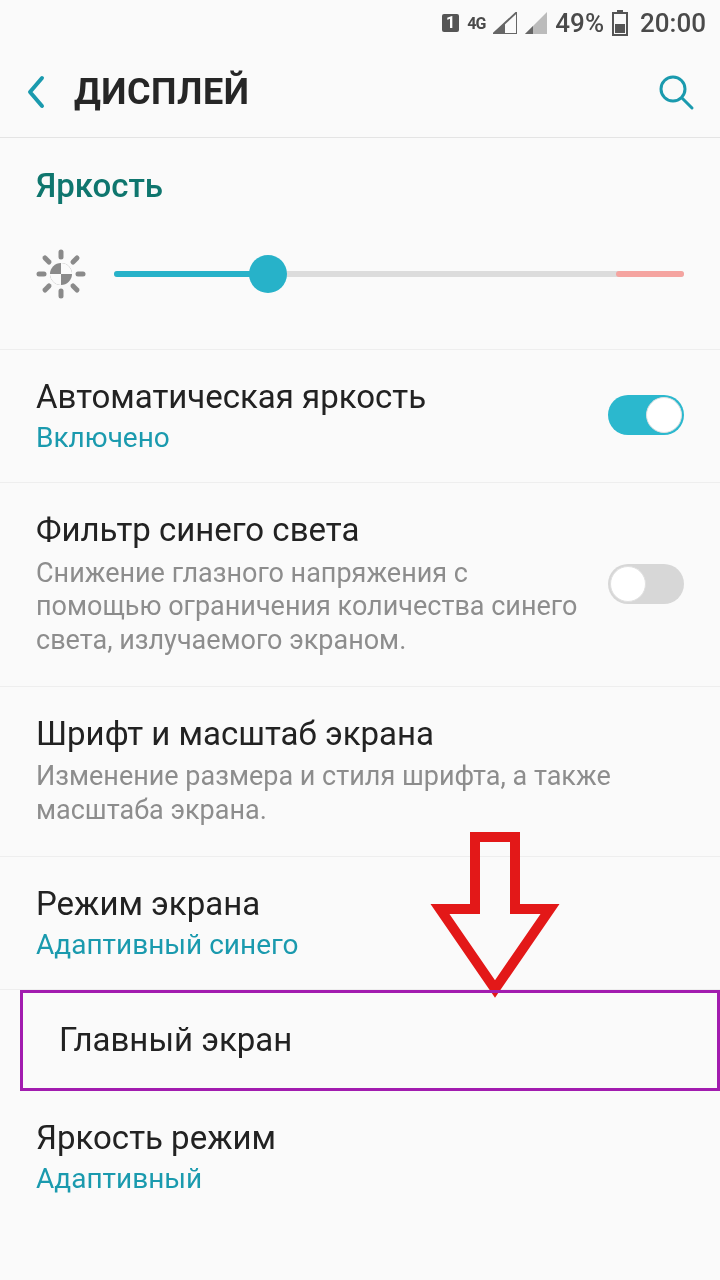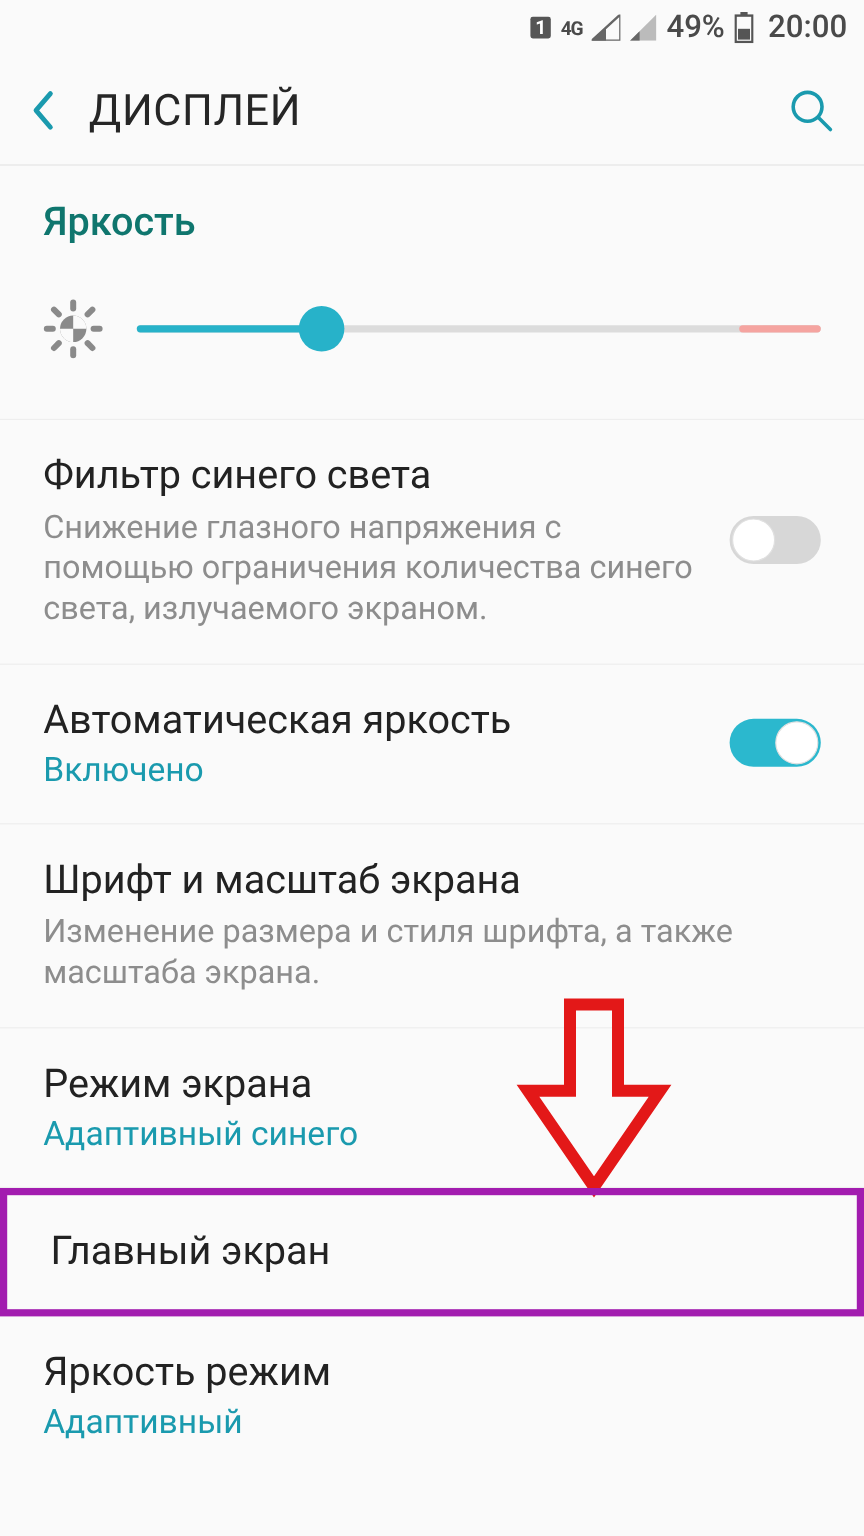--- a/index.html
+++ b/index.html
@@ -37,21 +37,21 @@
     display: flex;
     align-items: center;
     padding: 0 24px;
     border-bottom: 1px solid #e4e4e4;
     background: #fafafa;
   }
   .app-bar .back { width: 40px; display:flex; align-items:center; }
   .app-bar .title {
     flex: 1;
     font-size: 36px;
-    font-weight: 400;
+    font-weight: 700;
     letter-spacing: 0.5px;
     color: #262626;
     padding-left: 10px;
   }
   .app-bar .search { width: 48px; display:flex; justify-content:flex-end; }
   .list { }
   .section-label {
     font-size: 33px;
     font-weight: 500;
     color: #0f766e;
@@ -123,21 +123,22 @@
     position: absolute;
     top: 2px;
     width: 36px; height: 36px;
     border-radius: 50%;
     background: #fff;
     border: 1px solid #e0e0e0;
   }
   .toggle.on .knob { right: 2px; }
   .toggle.off .knob { left: 2px; }
   .highlight-box {
-    border: 6px solid #a21caf;
+    border: 3px solid #a21caf;
+    margin-left: 20px;
   }
   .arrow-overlay {
     position: absolute;
     pointer-events: none;
   }
 </style>
 </head>
 <body>
 
 <div class="status-bar">
@@ -196,40 +197,40 @@
     </svg>
     <div class="slider-track">
       <div class="hot-end" style="width:12%"></div>
       <div class="fill" style="width:27%"></div>
       <div class="slider-thumb" style="left:27%"></div>
     </div>
   </div>
 
   <div class="item">
     <div class="texts">
+      <div class="item-title">Автоматическая яркость</div>
+      <div class="item-sub-accent">Включено</div>
+    </div>
+    <div class="toggle on">
+      <div class="knob"></div>
+    </div>
+  </div>
+
+  <div class="item">
+    <div class="texts">
       <div class="item-title">Фильтр синего света</div>
       <div class="item-sub-gray">Снижение глазного напряжения с помощью ограничения количества синего света, излучаемого экраном.</div>
     </div>
     <div class="toggle off">
       <div class="knob"></div>
     </div>
   </div>
 
   <div class="item">
     <div class="texts">
-      <div class="item-title">Автоматическая яркость</div>
-      <div class="item-sub-accent">Включено</div>
-    </div>
-    <div class="toggle on">
-      <div class="knob"></div>
-    </div>
-  </div>
-
-  <div class="item">
-    <div class="texts">
       <div class="item-title">Шрифт и масштаб экрана</div>
       <div class="item-sub-gray">Изменение размера и стиля шрифта, а также масштаба экрана.</div>
     </div>
   </div>
 
   <div class="item" style="position:relative;">
     <div class="texts">
       <div class="item-title">Режим экрана</div>
       <div class="item-sub-accent">Адаптивный синего</div>
     </div>

